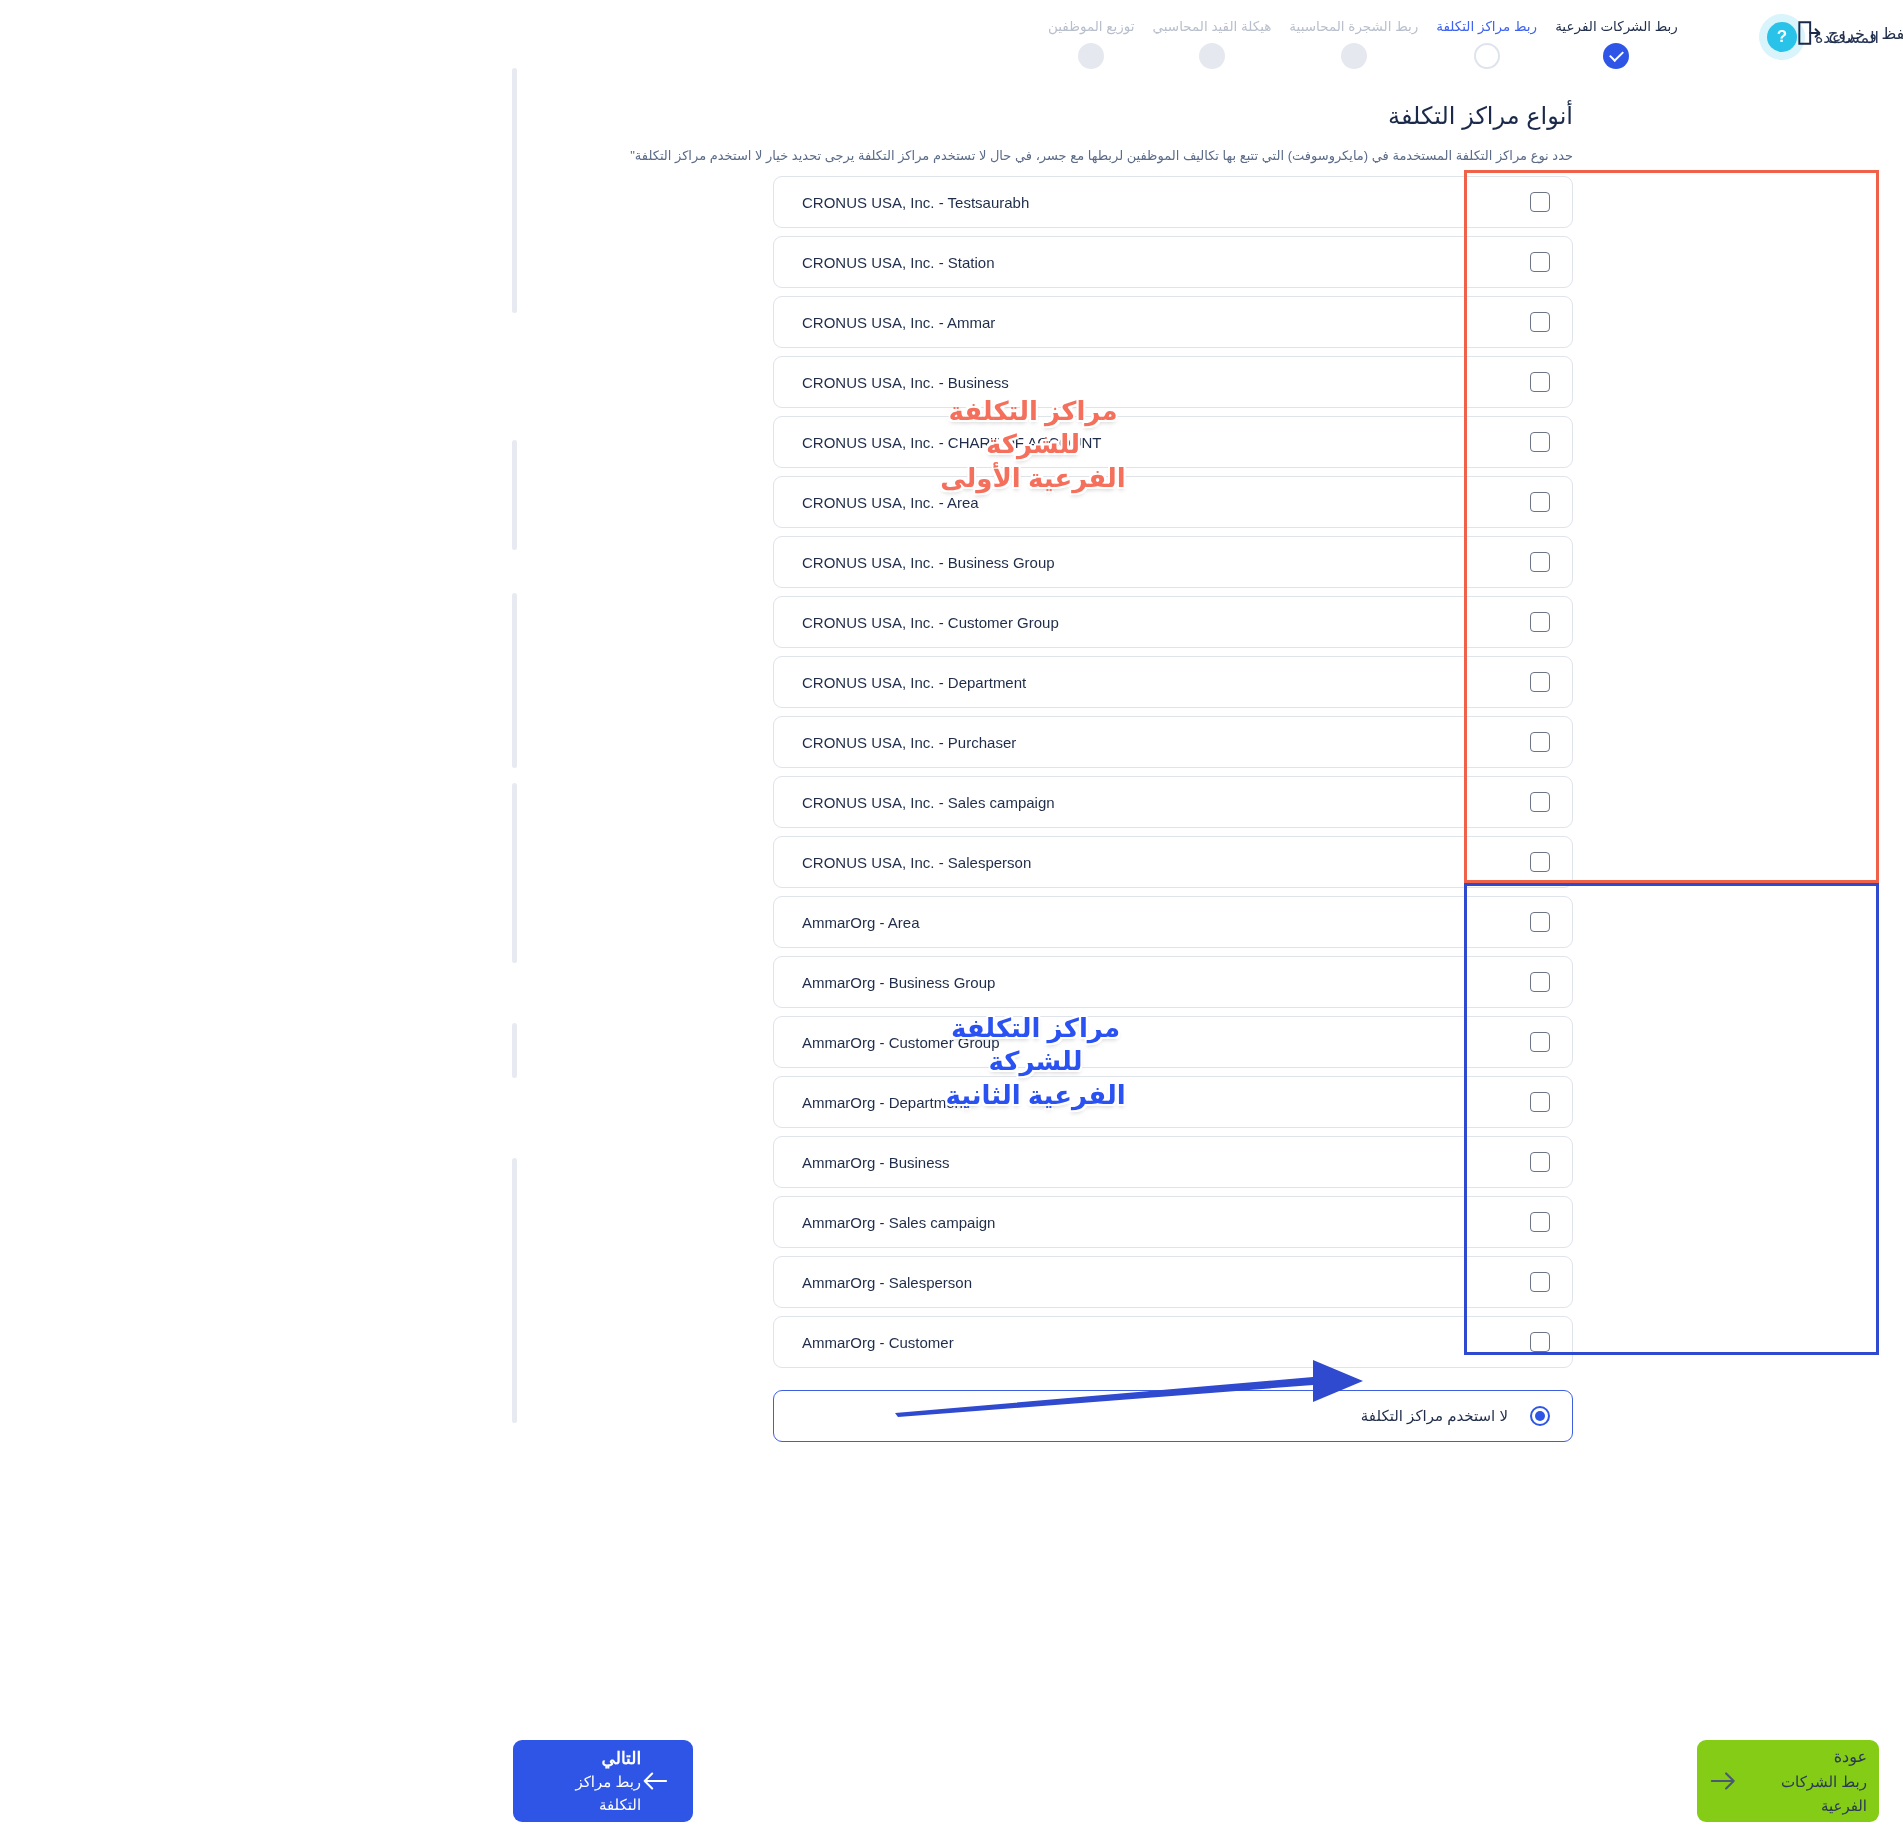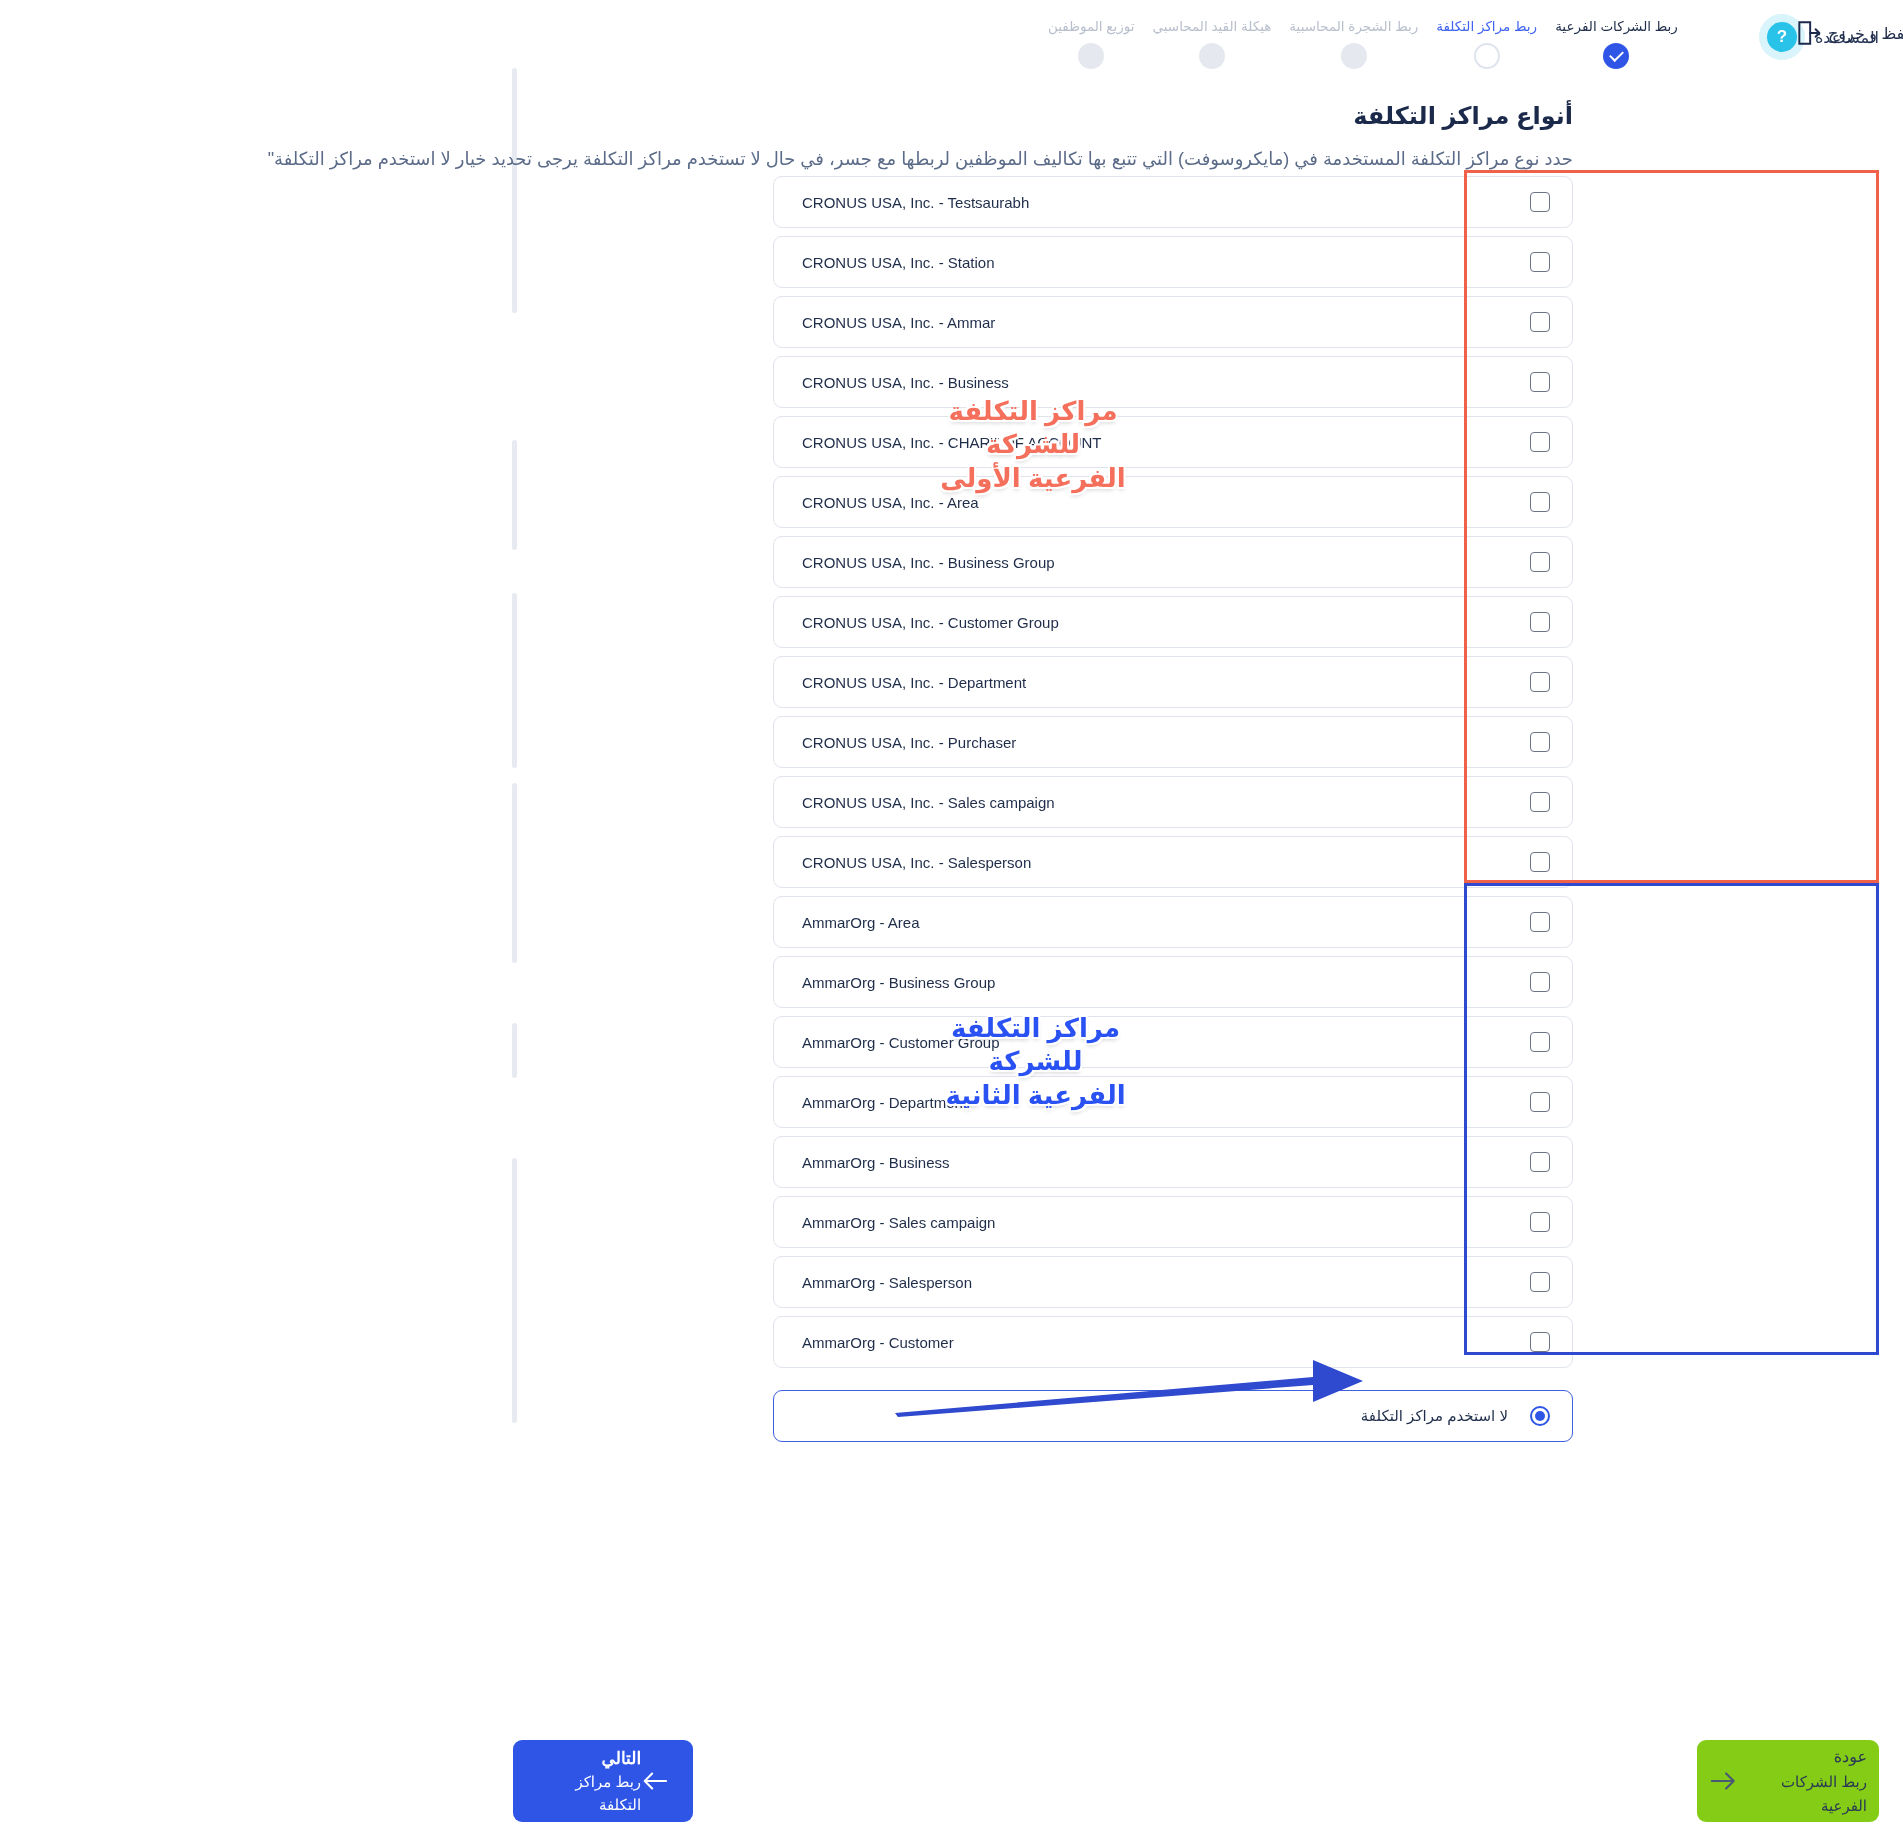--- a/index.html
+++ b/index.html
@@ -66,26 +66,26 @@
   .step-bullet.todo { background: #e5e8ef; }
 
   
   .divider-col { position: absolute; left: 512px; top: 68px; width: 6px; height: 1660px; }
   .divider-seg { position: absolute; left: 0; width: 5px; background: #e7eaf1; border-radius: 3px; }
 
   
   .content { position: absolute; right: 0; top: 68px; width: 1390px; }
   .page-title {
     position: absolute; right: 330px; top: 34px;
-    font-size: 24px; font-weight: bold; color: #1b2a4a;
+    font-size: 24px; font-weight: normal; color: #1b2a4a;
     direction: rtl; white-space: nowrap;
   }
   .page-desc {
     position: absolute; right: 330px; top: 80px;
-    font-size: 18px; color: #5b6b88; direction: rtl; white-space: nowrap;
+    font-size: 13px; color: #5b6b88; direction: rtl; white-space: nowrap;
   }
 
   
   .opt-list { position: absolute; right: 330px; top: 108px; width: 800px; }
   .opt-row {
     width: 800px; height: 52px;
     border: 1px solid #dfe3ea; border-radius: 9px; background: #fff;
     display: flex; flex-direction: row; align-items: center;
     padding: 0 22px; margin-bottom: 8px; direction: rtl;
   }

